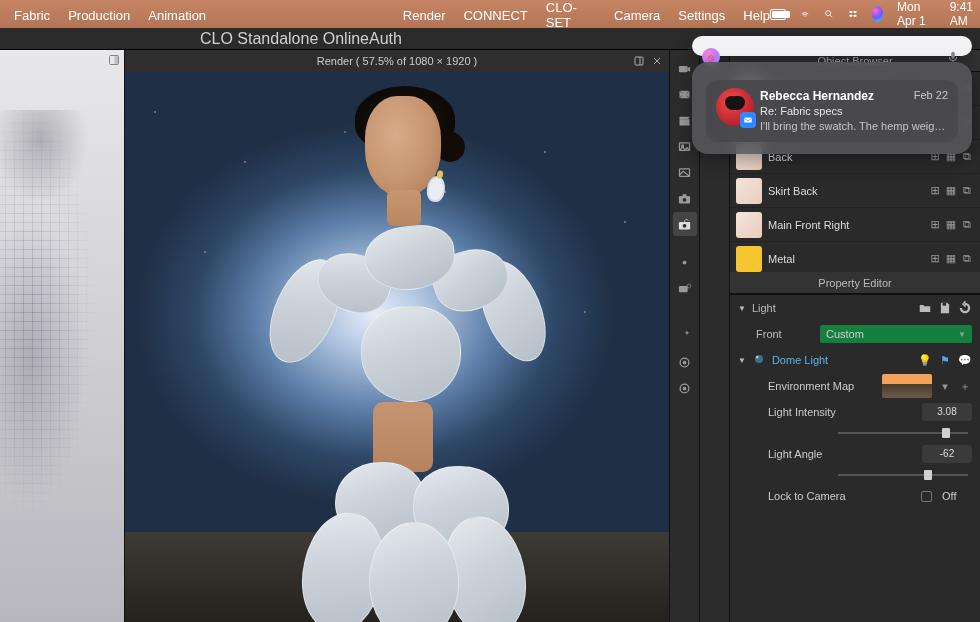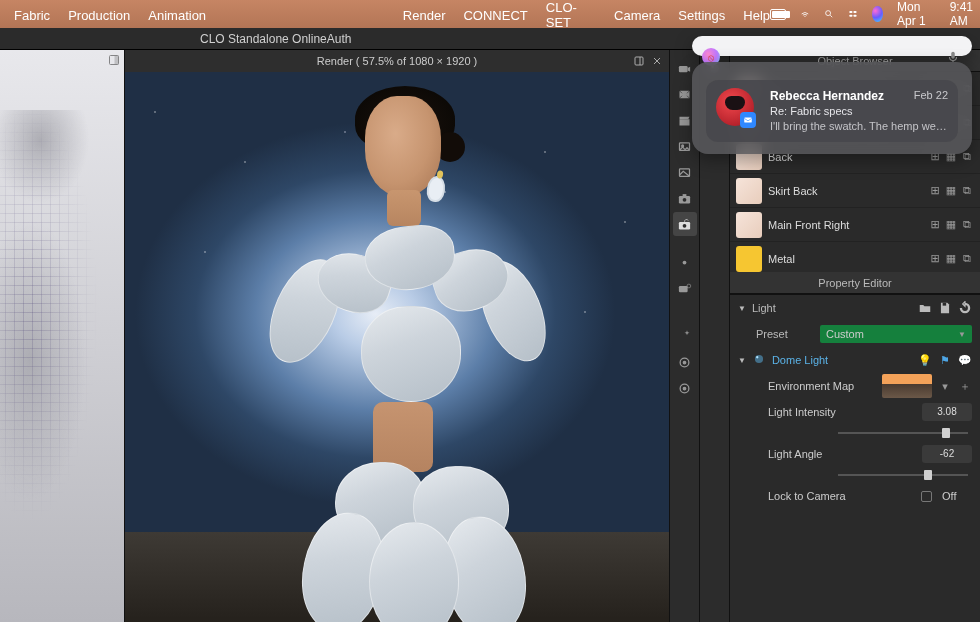--- a/index.html
+++ b/index.html
@@ -10,21 +10,21 @@
 .menubar-left, .menubar-right { display: flex; gap: 18px; align-items: center; }
 .menubar-item { cursor: default; font-weight: 400; }
 .menubar-right { gap: 14px; font-size: 12px; }
 .battery { width: 22px; height: 11px; border: 1px solid #fff; border-radius: 2px; position: relative; }
 .battery::after { content: ""; position: absolute; right: -3px; top: 3px; width: 2px; height: 5px; background: #fff; border-radius: 0 1px 1px 0; }
 .battery::before { content: ""; position: absolute; left: 1px; top: 1px; width: 18px; height: 7px; background: #fff; border-radius: 1px; }
 .wifi-icon, .search-icon, .control-icon { width: 14px; height: 14px; display:inline-flex; align-items:center; justify-content:center; }
 .siri-icon { width: 16px; height: 16px; border-radius: 50%; background: radial-gradient(circle at 30% 30%, #ff6bd6, #6b5bff, #3bd4ff); }
 
 
-.window-title { height: 22px; background: #2b2b2b; color: #d0d0d0; font-size: 12px; display: flex; align-items: center; padding-left: 200px; border-bottom: 1px solid #000; }
+.window-title { height: 22px; background: #2b2b2b; color: #d0d0d0; font-size: 16px; display: flex; align-items: center; padding-left: 200px; border-bottom: 1px solid #000; }
 
 
 .workspace { display: flex; height: calc(622px - 28px - 22px); background: #2a2a2a; }
 
 
 .wire-panel { width: 124px; background: linear-gradient(180deg, #e8e8ec 0%, #b7b7bd 100%); position: relative; overflow: hidden; }
 .wire-panel .expand-icon { position: absolute; top: 4px; right: 4px; width: 12px; height: 12px; opacity: .6; }
 .wire-silhouette { position: absolute; top: 60px; left: -40px; width: 180px; height: 500px; }
 .wire-silhouette::before { content: ""; position: absolute; inset: 0; background:
   radial-gradient(ellipse 70px 90px at 80px 30px, rgba(140,140,150,.6) 0%, transparent 70%),
@@ -112,21 +112,21 @@
 .checkbox { width: 11px; height: 11px; border: 1px solid #777; border-radius: 2px; }
 .blue-ico { color: #4ea6e6; }
 .tri { font-size: 8px; color: #bbb; }
 
 
 .siri-overlay { position: absolute; top: 36px; right: 8px; width: 280px; z-index: 20; }
 .siri-bubble { background: rgba(250,250,252,.97); border-radius: 20px; padding: 10px 40px 10px 36px; font-size: 14px; color: #222; line-height: 1.3; position: relative; box-shadow: 0 6px 18px rgba(0,0,0,.35); }
 .siri-bubble .siri-dot { position: absolute; left: 10px; top: 12px; width: 18px; height: 18px; border-radius: 50%; background: radial-gradient(circle at 35% 35%, #ff87d0, #c178ff 50%, #6bd0ff); display:flex;align-items:center;justify-content:center;color:#d44; font-size:10px; }
 .siri-bubble .mic { position: absolute; right: 12px; top: 14px; width: 14px; height: 14px; color: #888; }
 .siri-answer { background: rgba(88,88,92,.86); backdrop-filter: blur(8px); border-radius: 16px; margin-top: 6px; padding: 10px 14px 12px; color: #f3f3f5; font-size: 13px; line-height: 1.35; box-shadow: 0 6px 18px rgba(0,0,0,.35); }
-.siri-card { background: rgba(72,72,76,.9); border-radius: 12px; margin-top: 8px; padding: 8px 10px; display: flex; gap: 16px; align-items: flex-start; }
+.siri-card { background: rgba(72,72,76,.9); border-radius: 12px; margin-top: 8px; padding: 8px 10px; display: flex; gap: 6px; align-items: flex-start; }
 .avatar { width: 38px; height: 38px; border-radius: 50%; background: radial-gradient(circle at 40% 35%, #f2484d 0%, #b01e28 80%); position: relative; flex-shrink:0; }
 .avatar::after { content: ""; position: absolute; top: 8px; left: 9px; width: 20px; height: 14px; background: #1a1114; border-radius: 8px 8px 10px 10px; }
 .mail-badge { position: absolute; bottom: -2px; right: -2px; width: 16px; height: 16px; background: #2f88ff; border-radius: 4px; display:flex;align-items:center;justify-content:center; }
 .mail-badge svg { width: 10px; height: 10px; color:#fff; }
 .card-body { flex: 1; min-width: 0; }
 .card-top { display: flex; justify-content: space-between; font-size: 12px; }
 .card-top .name { font-weight: 600; color: #fff; }
 .card-top .date { color: #c8c8cc; font-size: 11px; }
 .card-sub { font-size: 11px; color: #e6e6ea; }
 .card-snip { font-size: 11px; color: #c4c4c8; white-space: nowrap; overflow: hidden; text-overflow: ellipsis; }
@@ -411,21 +411,21 @@
             </svg>
           </span>
         <span class="mini-ico">
             <svg viewBox="0 0 24 24" fill="none" stroke="#bbb" stroke-width="2">
               <path d="M4 12a8 8 0 108-8V1L8 5l4 4V6a6 6 0 11-6 6"></path>
             </svg>
           </span>
       </div>
       <div class="prop-row">
         <span style="width:12px"></span>
-        <span class="label">Preset</span>
+        <span class="label">Front</span>
         <div class="dropdown">
             <span>Custom</span>
           </div>
       </div>
       <div class="prop-row dome-light-row">
         <span class="tri">▼</span>
         <span><svg width="14" height="14" viewBox="0 0 24 24">
               <circle cx="12" cy="12" r="7" fill="#5bb3e8" opacity=".5"></circle>
               <circle cx="9" cy="9" r="2" fill="#aee3ff"></circle>
             </svg></span>

